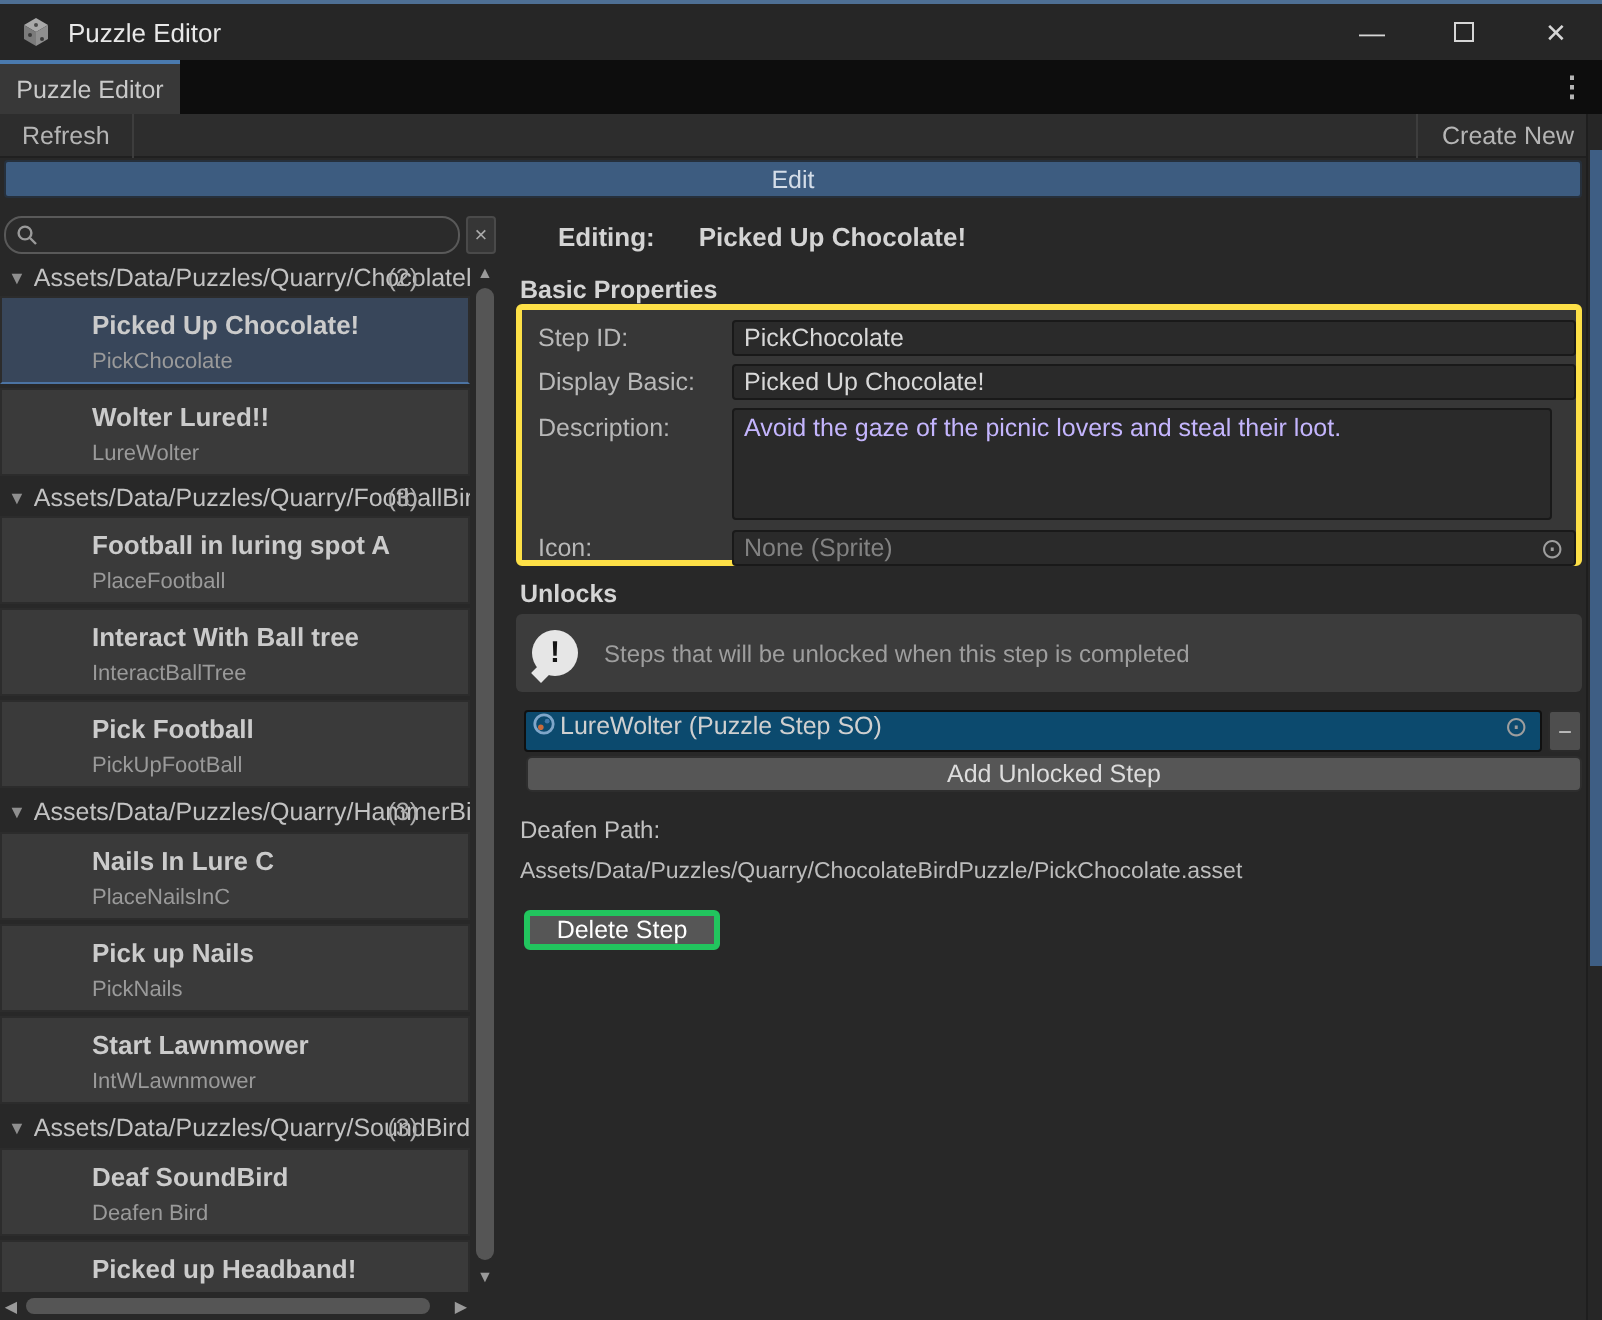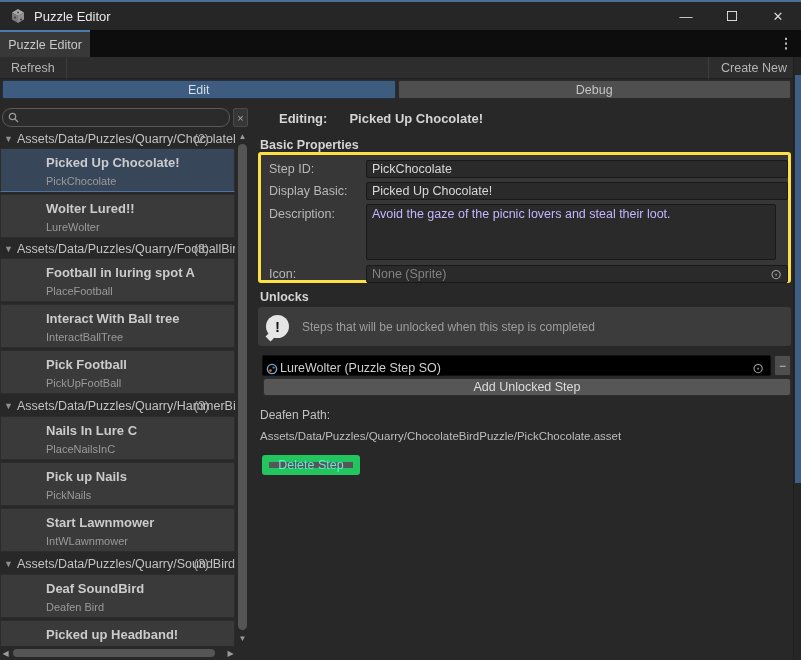--- a/index.html
+++ b/index.html
@@ -94,34 +94,34 @@
   #icon-field .obj-none { color:#828282; font-size:12.5px; flex:1; }
   .picker { color:#9e9e9e; font-size:14px; line-height:1; }
   #help-box { position:absolute; left:6px; top:207px; width:533px; height:39px; background:#3c3c3c;
     border-radius:3px; display:flex; align-items:center; padding-left:8px; }
   .helpicon { width:23px; height:23px; background:#e6e6e6; border-radius:50%; position:relative;
     display:flex; align-items:center; justify-content:center; font-weight:bold; color:#151515;
     font-size:15px; flex:none; }
   .helpicon::after { content:""; position:absolute; left:1px; bottom:-2px; width:7px; height:7px;
     background:#e6e6e6; transform:rotate(45deg); }
   #help-text { color:#9e9e9e; font-size:12px; margin-left:13px; }
-  #unlock-entry { position:absolute; left:10px; top:255px; width:509px; height:21px; background:#000000;
-    border:1px solid #101010; border-radius:2px; display:flex; align-items:flex-end; padding:0 6px 0 3px; }
+  #unlock-entry { position:absolute; left:10px; top:255px; width:509px; height:21px; background:#0c4a6e;
+    border:1px solid #101010; border-radius:2px; display:flex; align-items:flex-start; padding:0 6px 0 3px; }
   #unlock-entry .so-label { color:#d0d0d0; font-size:12.5px; margin-left:2px; flex:1;
     white-space:nowrap; overflow:hidden; }
   #remove-unlock-btn { position:absolute; left:522px; top:255px; width:17px; height:21px;
     background:#4e4e4e; border:1px solid #2a2a2a; border-radius:2px; color:#c8c8c8; font-size:12px;
     display:flex; align-items:center; justify-content:center; }
   #add-unlock-btn { position:absolute; left:11px; top:278px; width:528px; height:18px; background:#565656;
     border:1px solid #2e2e2e; border-radius:3px; color:#dcdcdc; font-size:12.5px;
     display:flex; align-items:center; justify-content:center; }
   #asset-path-label { position:absolute; left:8px; top:308px; color:#c2c2c2; font-size:12px; }
   #asset-path-value { position:absolute; left:8px; top:330px; color:#bdbdbd; font-size:11.5px; }
   #delete-btn { position:absolute; left:10px; top:355px; width:98px; height:20px; background:#565656;
-    border:7px solid #22c55e; border-radius:3px; color:#5eead4; font-size:12.5px;
+    border:3px solid #22c55e; border-radius:3px; color:#ffffff; font-size:12.5px;
     display:flex; align-items:center; justify-content:center; }
 </style>
 </head>
 <body>
 
 <div id="window">
   <div id="top-edge"></div>
 
   <div id="titlebar">
     <span style="display:flex">
@@ -149,21 +149,20 @@
     <div id="tab-menu">⋮</div>
   </div>
 
   <div id="toolbar">
     <div id="refresh-btn">Refresh</div>
     <div id="createnew-btn">Create New</div>
   </div>
 
   <div id="modetabs">
     <div class="mode-tab" id="mode-edit">Edit</div>
-    <div class="mode-tab" id="mode-debug">Debug</div>
   </div>
 
   <div id="content">
 
     <div id="left-panel">
       <div id="search-box">
         <span style="display:flex">
           <svg width="11" height="11" viewBox="0 0 11 11">
             <circle cx="4.5" cy="4.5" r="3.2" fill="none" stroke="#9a9a9a" stroke-width="1.2"></circle>
             <line x1="7" y1="7" x2="10" y2="10" stroke="#9a9a9a" stroke-width="1.2"></line>

